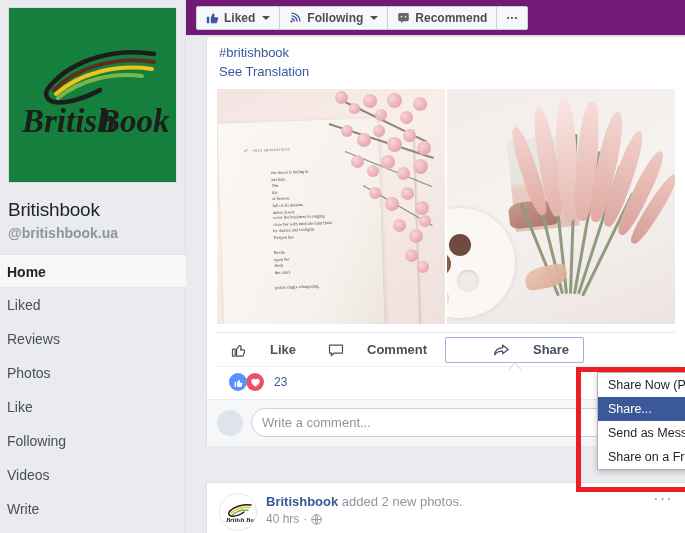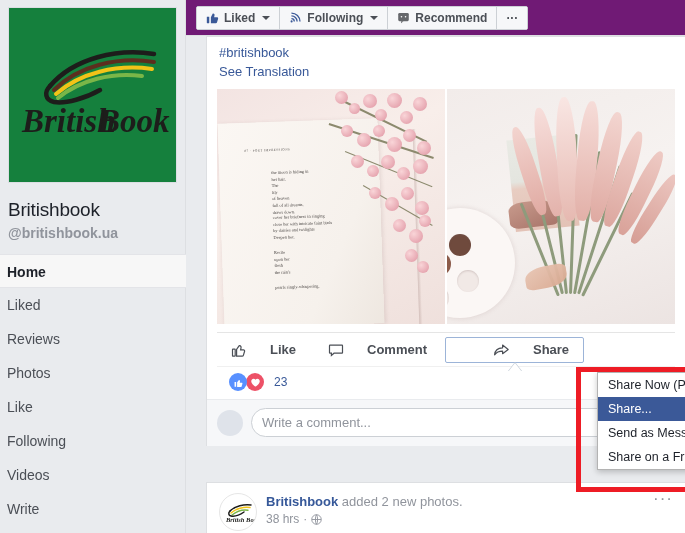--- a/index.html
+++ b/index.html
@@ -501,21 +501,21 @@
             <path d="M12 21 C17 17, 23 15.4, 28 16.2" stroke="#7ab648" stroke-width="1.4" fill="none" stroke-linecap="round"></path>
             <path d="M10 17 C8 19, 8.5 21.5, 11 22 C15 22.8, 20 20.8, 24 18" stroke="#1d1d1b" stroke-width="1.5" fill="none" stroke-linecap="round"></path>
             <text x="6" y="28" font-family="Liberation Serif, serif" font-size="6.5" font-style="italic" font-weight="bold" fill="#1d1d1b">British Book</text>
           </svg>
         </div>
         <div>
           <div class="ph-title">
             <b>Britishbook</b><span> added 2 new photos.</span>
           </div>
           <div class="ph-meta">
-            <span>38 hrs</span>
+            <span>40 hrs</span>
             <span>·</span>
             <span>
               <svg width="11" height="11" viewBox="0 0 12 12">
                   <circle cx="6" cy="6" r="5.2" fill="none" stroke="#90949c" stroke-width="1"></circle>
                   <path d="M1 6h10M6 .8c1.6 1.6 1.6 8.8 0 10.4M6 .8C4.4 2.4 4.4 9.6 6 11.2" fill="none" stroke="#90949c" stroke-width="1"></path>
                 </svg>
             </span>
           </div>
         </div>
         <div class="dots-btn">···</div>

